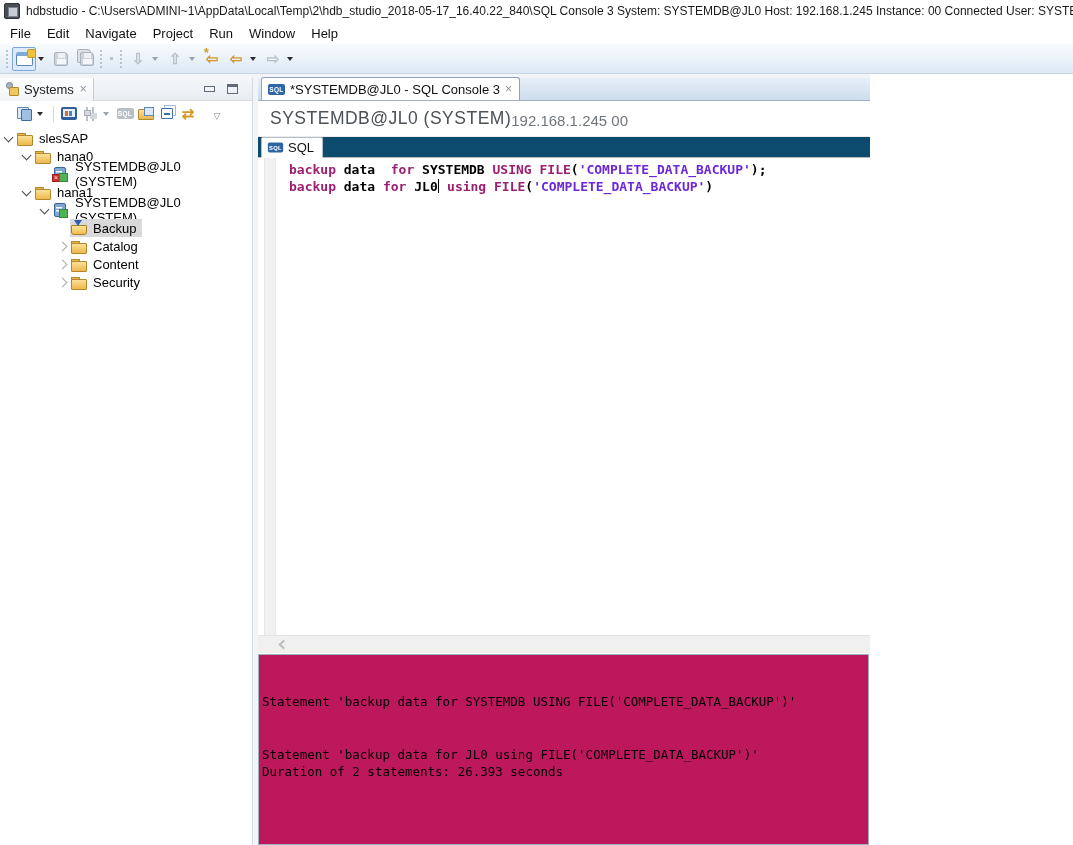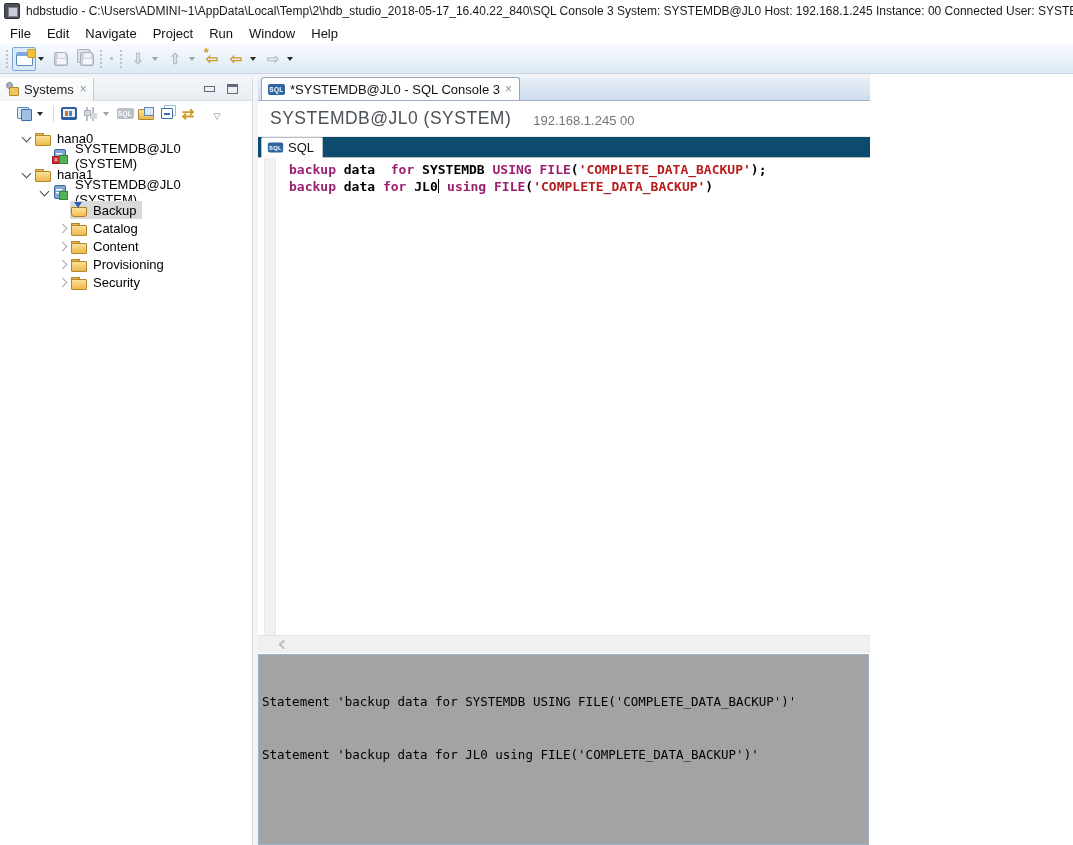--- a/index.html
+++ b/index.html
@@ -141,43 +141,43 @@
     display:flex; flex-direction:column; }
   .editor-tabstrip { height:23px; background:linear-gradient(#e7eff7,#cddded); border-bottom:1px solid #9fb0c4;
     display:flex; align-items:flex-end; }
   .editor-tab { height:23px; display:flex; align-items:center; gap:5px; padding:0 7px 0 6px; background:#fff;
     border:1px solid #93a4ba; border-bottom:none; border-radius:3px 3px 0 0; margin-left:3px; }
   .editor-tab-label { font-size:13px; color:#111; }
 
   .editor-header { height:36px; background:#fff; border-bottom:1px solid #ececec;
     display:flex; align-items:center; padding-left:12px; }
   .editor-header-title { font-size:17.5px; color:#4b5157; letter-spacing:.5px; }
-  .editor-header-host { font-size:13px; color:#70767d; margin-left:22px; padding-top:4px; }
+  .editor-header-host { font-size:15px; color:#70767d; padding-top:4px; }
 
   .subtabstrip { height:21px; background:#0c4a6e; border-bottom:1px solid #b9b9b9; display:flex; align-items:flex-end; }
   .subtab { height:21px; display:flex; align-items:center; gap:4px; padding:0 8px 0 5px; background:#fff;
     border:1px solid #b6bdc7; border-bottom:1px solid #fff; border-radius:2px 2px 0 0; margin:0 0 -1px 3px;
     font-size:13px; color:#111; }
   .subtab .sql-badge { transform:scale(.9); }
 
   .editor-body { height:477px; background:#fff; position:relative; display:flex; }
   .gutter-a { flex:0 0 6px; background:#fff; }
   .gutter-b { flex:0 0 12px; background:#f1f1f1; border-left:1px solid #e6e6e6; border-right:1px solid #e6e6e6; }
   .code-area { flex:1; padding:3px 0 0 13px; font-family:"DejaVu Sans Mono", monospace;
     font-size:13px; font-weight:bold; line-height:17px; white-space:pre; }
   .tok-kw { color:#9b2071; }
   .tok-pl { color:#000; }
-  .tok-str { color:#b91c1c;text-align:center; }
+  .tok-str { color:#6d28d9;text-align:center; }
   .tok-caret { display:inline-block; width:1.5px; height:14px; background:#000; vertical-align:-2px; }
 
   .hscrollbar { height:18px; background:#f0f0f0; border-top:1px solid #e3e3e3; position:relative; }
   .scroll-left-arrow { position:absolute; left:22px; top:5px; width:7px; height:7px;
     border-left:2px solid #bdbdbd; border-bottom:2px solid #bdbdbd; transform:rotate(45deg); }
 
-  .results-panel { flex:1; margin:1px 1px 0 0; border:1px solid #9eb2c6; background:#a3a3a3; overflow:hidden; }
+  .results-panel { flex:1; margin:1px 1px 0 0; border:1px solid #9eb2c6; background:#be185d; overflow:hidden; }
   .results-inner { padding:38px 0 0 3px; }
   .result-line { font-family:"DejaVu Sans Mono", monospace; font-size:12.5px; line-height:17.5px;
     min-height:17.5px; white-space:pre; color:#000; }
 </style>
 </head>
 <body>
 
 <div id="titlebar">
   <span class="app-icon"></span>
   <span class="title-text">hdbstudio - C:\Users\ADMINI~1\AppData\Local\Temp\2\hdb_studio_2018-05-17_16.40.22_840\SQL Console 3 System: SYSTEMDB@JL0 Host: 192.168.1.245 Instance: 00 Connected User: SYSTEM System</span>
@@ -274,20 +274,30 @@
       </span>
       <span class="vt-btn">
         <span class="icon-link"></span>
       </span>
       <span class="vt-btn" style="margin-left:8px;">
         <span class="icon-viewmenu"></span>
       </span>
     </div>
     <div class="tree">
 
+        <div class="tree-row">
+          <span class="tree-indent" style="width: 0px;"></span>
+          <span class="tree-chevron down"></span>
+          <span class="row-content">
+            <span class="tree-icon folder">
+              
+            </span>
+            <span class="tree-label">slesSAP</span>
+          </span>
+        </div>
 
         <div class="tree-row">
           <span class="tree-indent" style="width: 18px;"></span>
           <span class="tree-chevron down"></span>
           <span class="row-content">
             <span class="tree-icon folder">
               
             </span>
             <span class="tree-label">hana0</span>
           </span>
@@ -352,30 +362,20 @@
           <span class="tree-indent" style="width: 54px;"></span>
           <span class="tree-chevron right"></span>
           <span class="row-content">
             <span class="tree-icon folder">
               
             </span>
             <span class="tree-label">Content</span>
           </span>
         </div>
 
-        <div class="tree-row">
-          <span class="tree-indent" style="width: 54px;"></span>
-          <span class="tree-chevron right"></span>
-          <span class="row-content">
-            <span class="tree-icon folder">
-              
-            </span>
-            <span class="tree-label">Provisioning</span>
-          </span>
-        </div>
 
         <div class="tree-row">
           <span class="tree-indent" style="width: 54px;"></span>
           <span class="tree-chevron right"></span>
           <span class="row-content">
             <span class="tree-icon folder">
               
             </span>
             <span class="tree-label">Security</span>
           </span>
@@ -420,16 +420,17 @@
           <div class="result-line">Statement 'backup data for SYSTEMDB USING FILE('COMPLETE_DATA_BACKUP')'</div>
 
 
           <div class="result-line"></div>
 
           <div class="result-line"></div>
 
           <div class="result-line">Statement 'backup data for JL0 using FILE('COMPLETE_DATA_BACKUP')'</div>
 
 
+          <div class="result-line">Duration of 2 statements: 26.393 seconds</div>
         </div>
     </div>
   </div>
 </div>
 
 </body></html>

